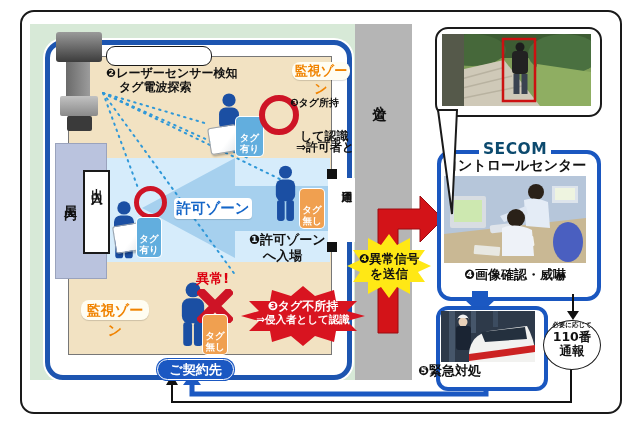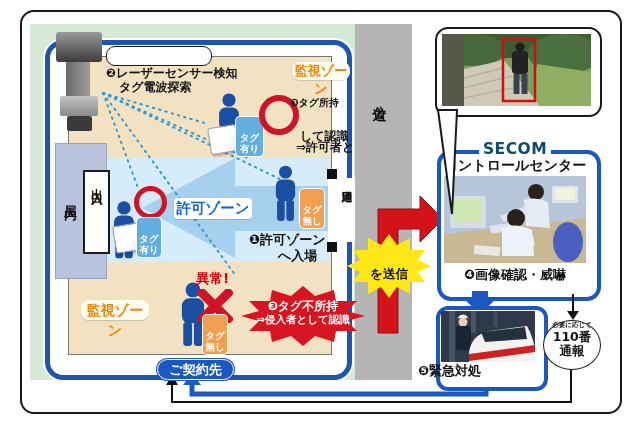--- a/index.html
+++ b/index.html
@@ -88,21 +88,21 @@
   <div class="txt" style="left:300px;top:128px;font-size:12px;font-weight:900;">して認識</div>
 
   <svg class="person" style="left:271px;top:160px;" width="29" height="67" viewBox="0 0 36 70" fill="#1b4fa3">
       <use href="#person"></use>
     </svg>
   <div class="badge" style="left:300px;top:189px;width:24px;height:23px;background:#f0a050;">
     <div>タグ</div>
     <div>無し</div>
   </div>
   <div class="txt" style="left:249px;top:231px;font-size:13px;font-weight:900;">❶許可ゾーン</div>
-  <div class="txt" style="left:278px;top:247px;font-size:13px;font-weight:900;">へ入場</div>
+  <div class="txt" style="left:263px;top:247px;font-size:13px;font-weight:900;">へ入場</div>
 
   <svg class="person" style="left:109px;top:196px;" width="30" height="68" viewBox="0 0 36 70" fill="#1b4fa3">
       <use href="#person"></use>
     </svg>
   <div class="ring" style="left:134px;top:186px;width:23px;height:23px;border:5px solid #ce1426;"></div>
   <div class="tagcard" style="left:114px;top:224px;width:26px;height:26px;"></div>
   <div class="badge" style="left:137px;top:218px;width:24px;height:23px;background:#62aede;">
     <div>タグ</div>
     <div>有り</div>
   </div>
@@ -136,20 +136,21 @@
     <span>ご契約先</span>
   </div>
 
   <svg width="640" height="426" viewBox="0 0 640 426">
     <polygon points="378,333 378,209 420,209 420,196 443,219 420,242 420,229 398,229 398,333" fill="#d31318" stroke="#9a0c10" stroke-width="1"></polygon>
   </svg>
 
   <svg width="640" height="426" viewBox="0 0 640 426">
     <polygon fill="#ffe815" points="431,266 418,272 425,282 410,282 410,294 397,287 389,298 381,287 368,294 368,282 353,282 360,272 347,266 360,260 353,250 368,250 368,238 381,245 389,234 397,245 410,238 410,250 425,250 418,260"></polygon>
   </svg>
+  <div class="txt" style="left:349px;top:251px;width:80px;text-align:center;font-size:12.5px;font-weight:900;">❹異常信号</div>
   <div class="txt" style="left:349px;top:266px;width:80px;text-align:center;font-size:12.5px;font-weight:900;">を送信</div>
 
   <svg width="640" height="426" viewBox="0 0 640 426">
     <polygon fill="#d81420" points="365,316 347,321 357,331 336,331 334,342 315,336 303,346 291,336 272,342 270,331 249,331 259,321 241,316 259,311 249,301 270,301 272,290 291,296 303,286 315,296 334,290 336,301 357,301 347,311"></polygon>
   </svg>
   <div class="txt" style="left:253px;top:298px;width:100px;text-align:center;font-size:12px;font-weight:900;color:#fff;">❸タグ不所持</div>
   <div class="txt" style="left:240px;top:313px;width:126px;text-align:center;font-size:10.5px;font-weight:900;color:#fff;">⇒侵入者として認識</div>
 
   <div class="abs" style="left:435px;top:27px;width:163px;height:86px;background:#fff;border:2px solid #1a1a1a;border-radius:13px;"></div>
   <svg style="left:442px;top:34px;" width="149" height="72" viewBox="0 0 149 72">

